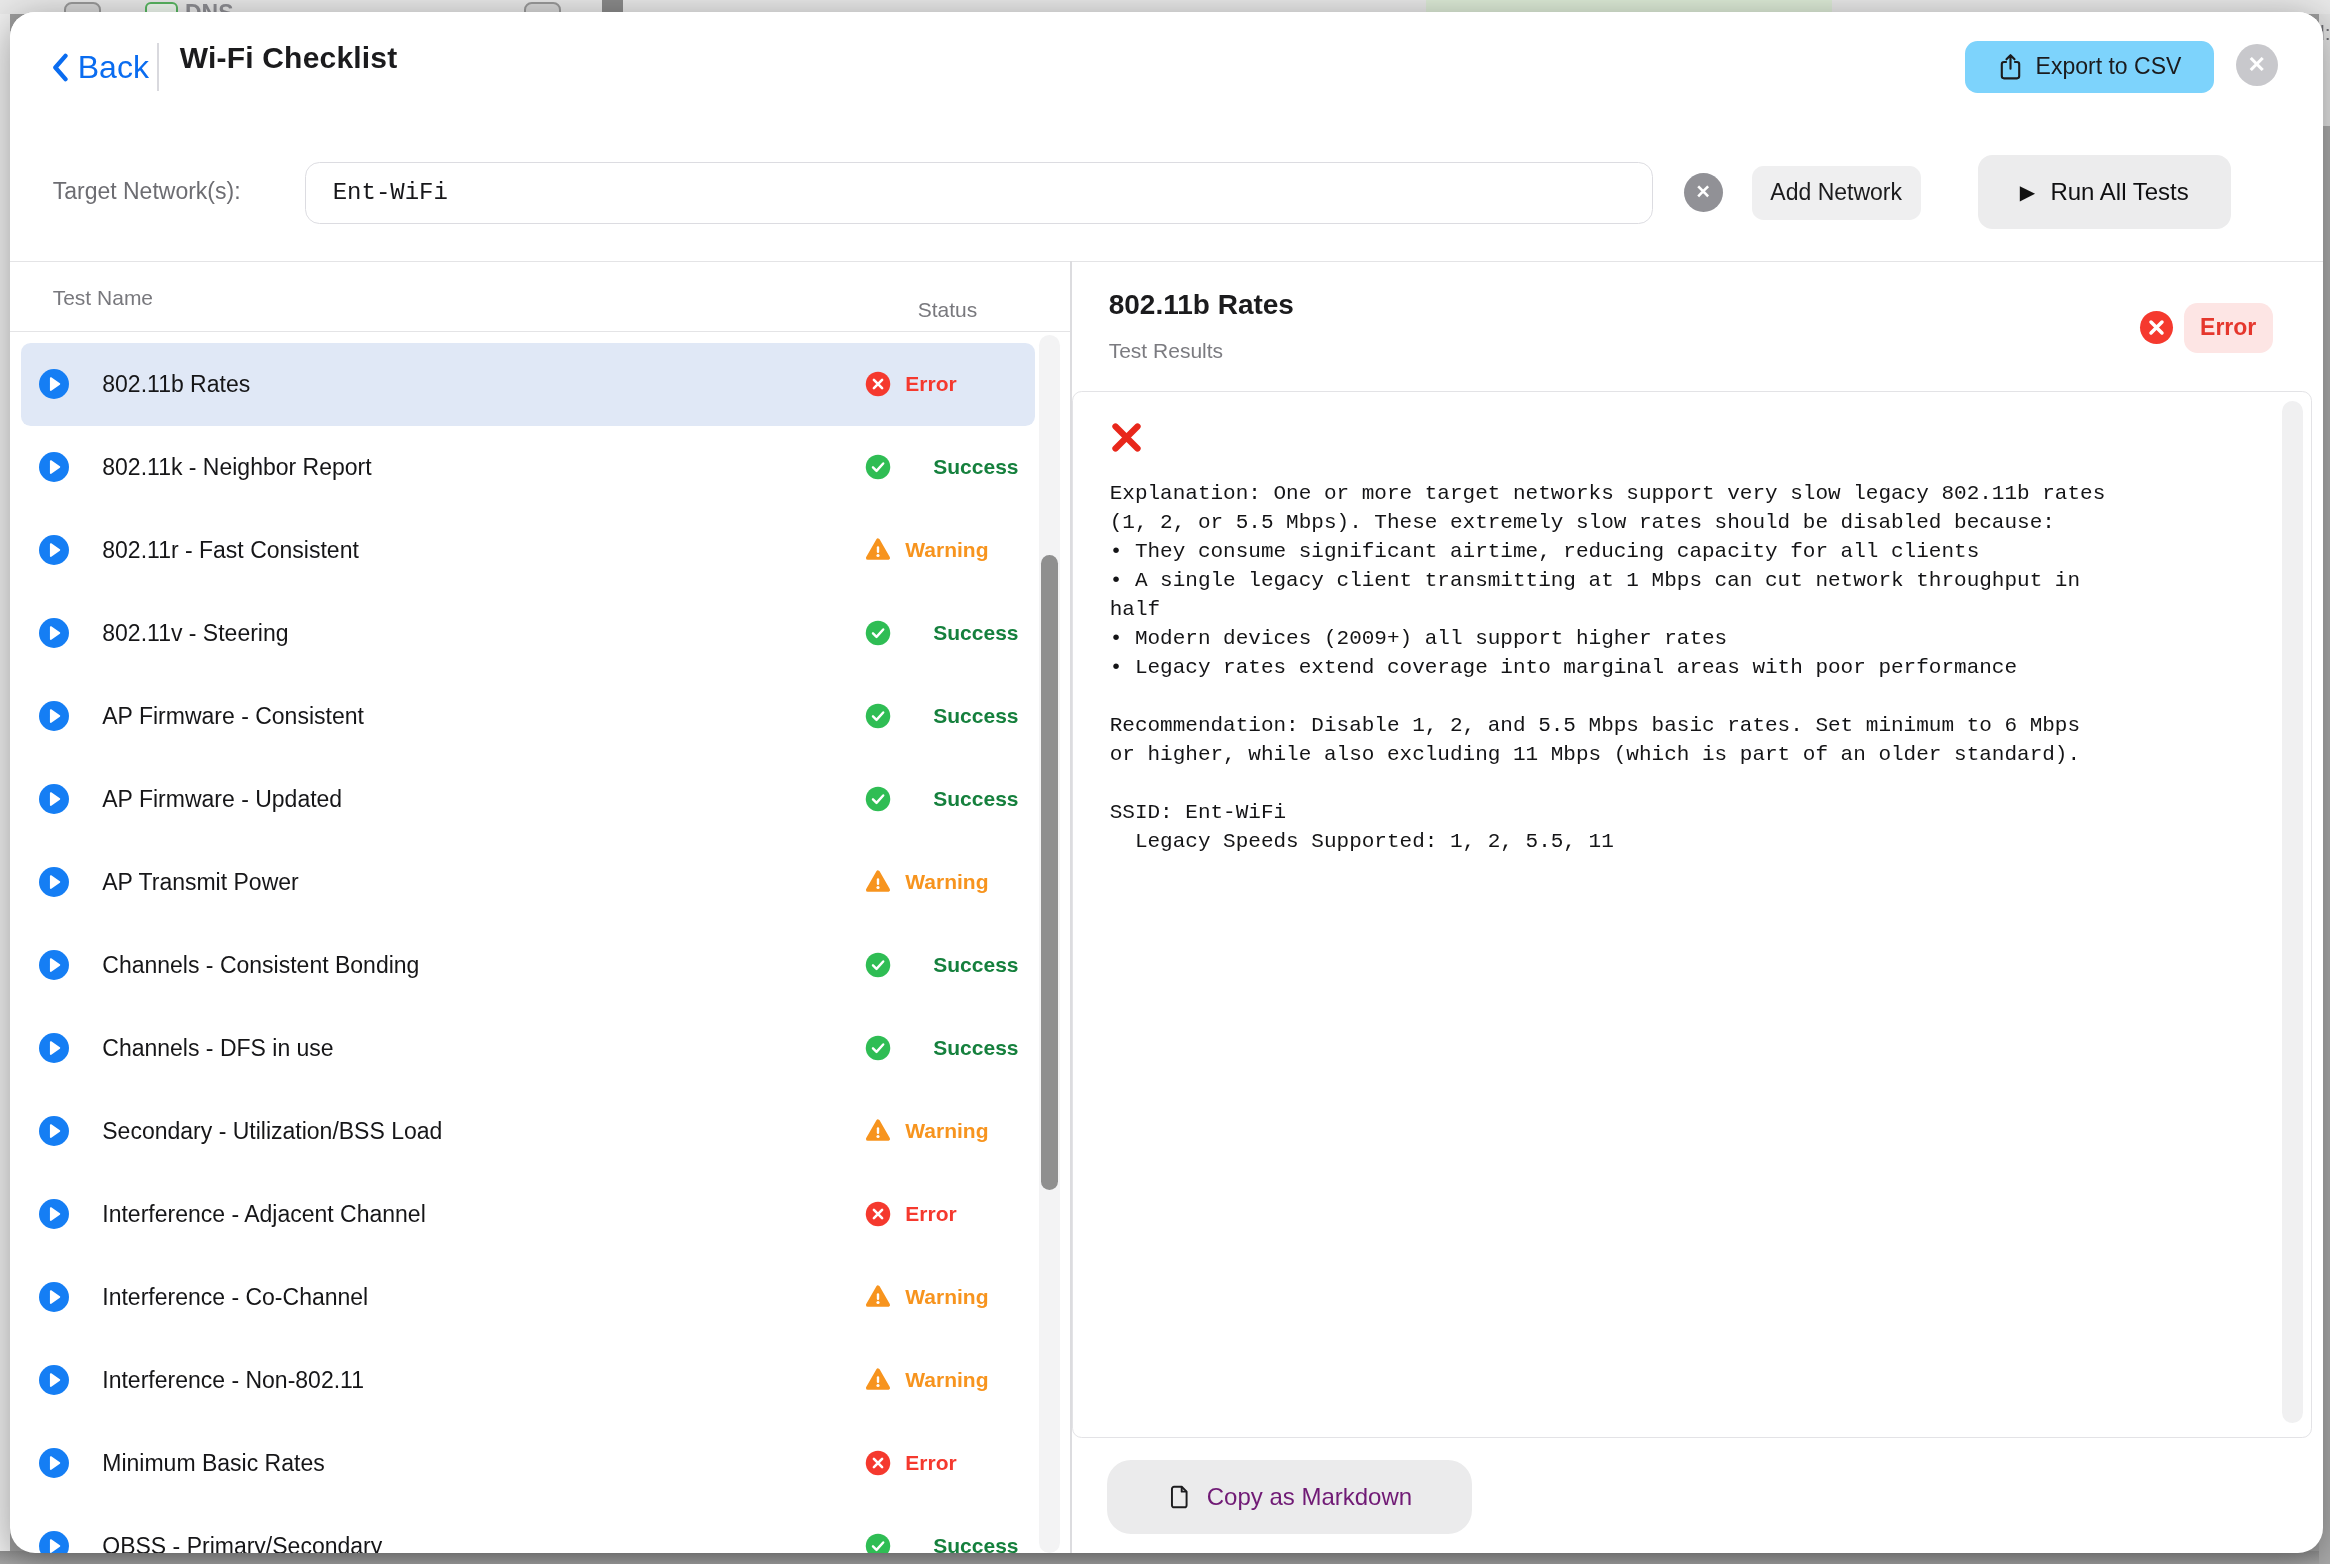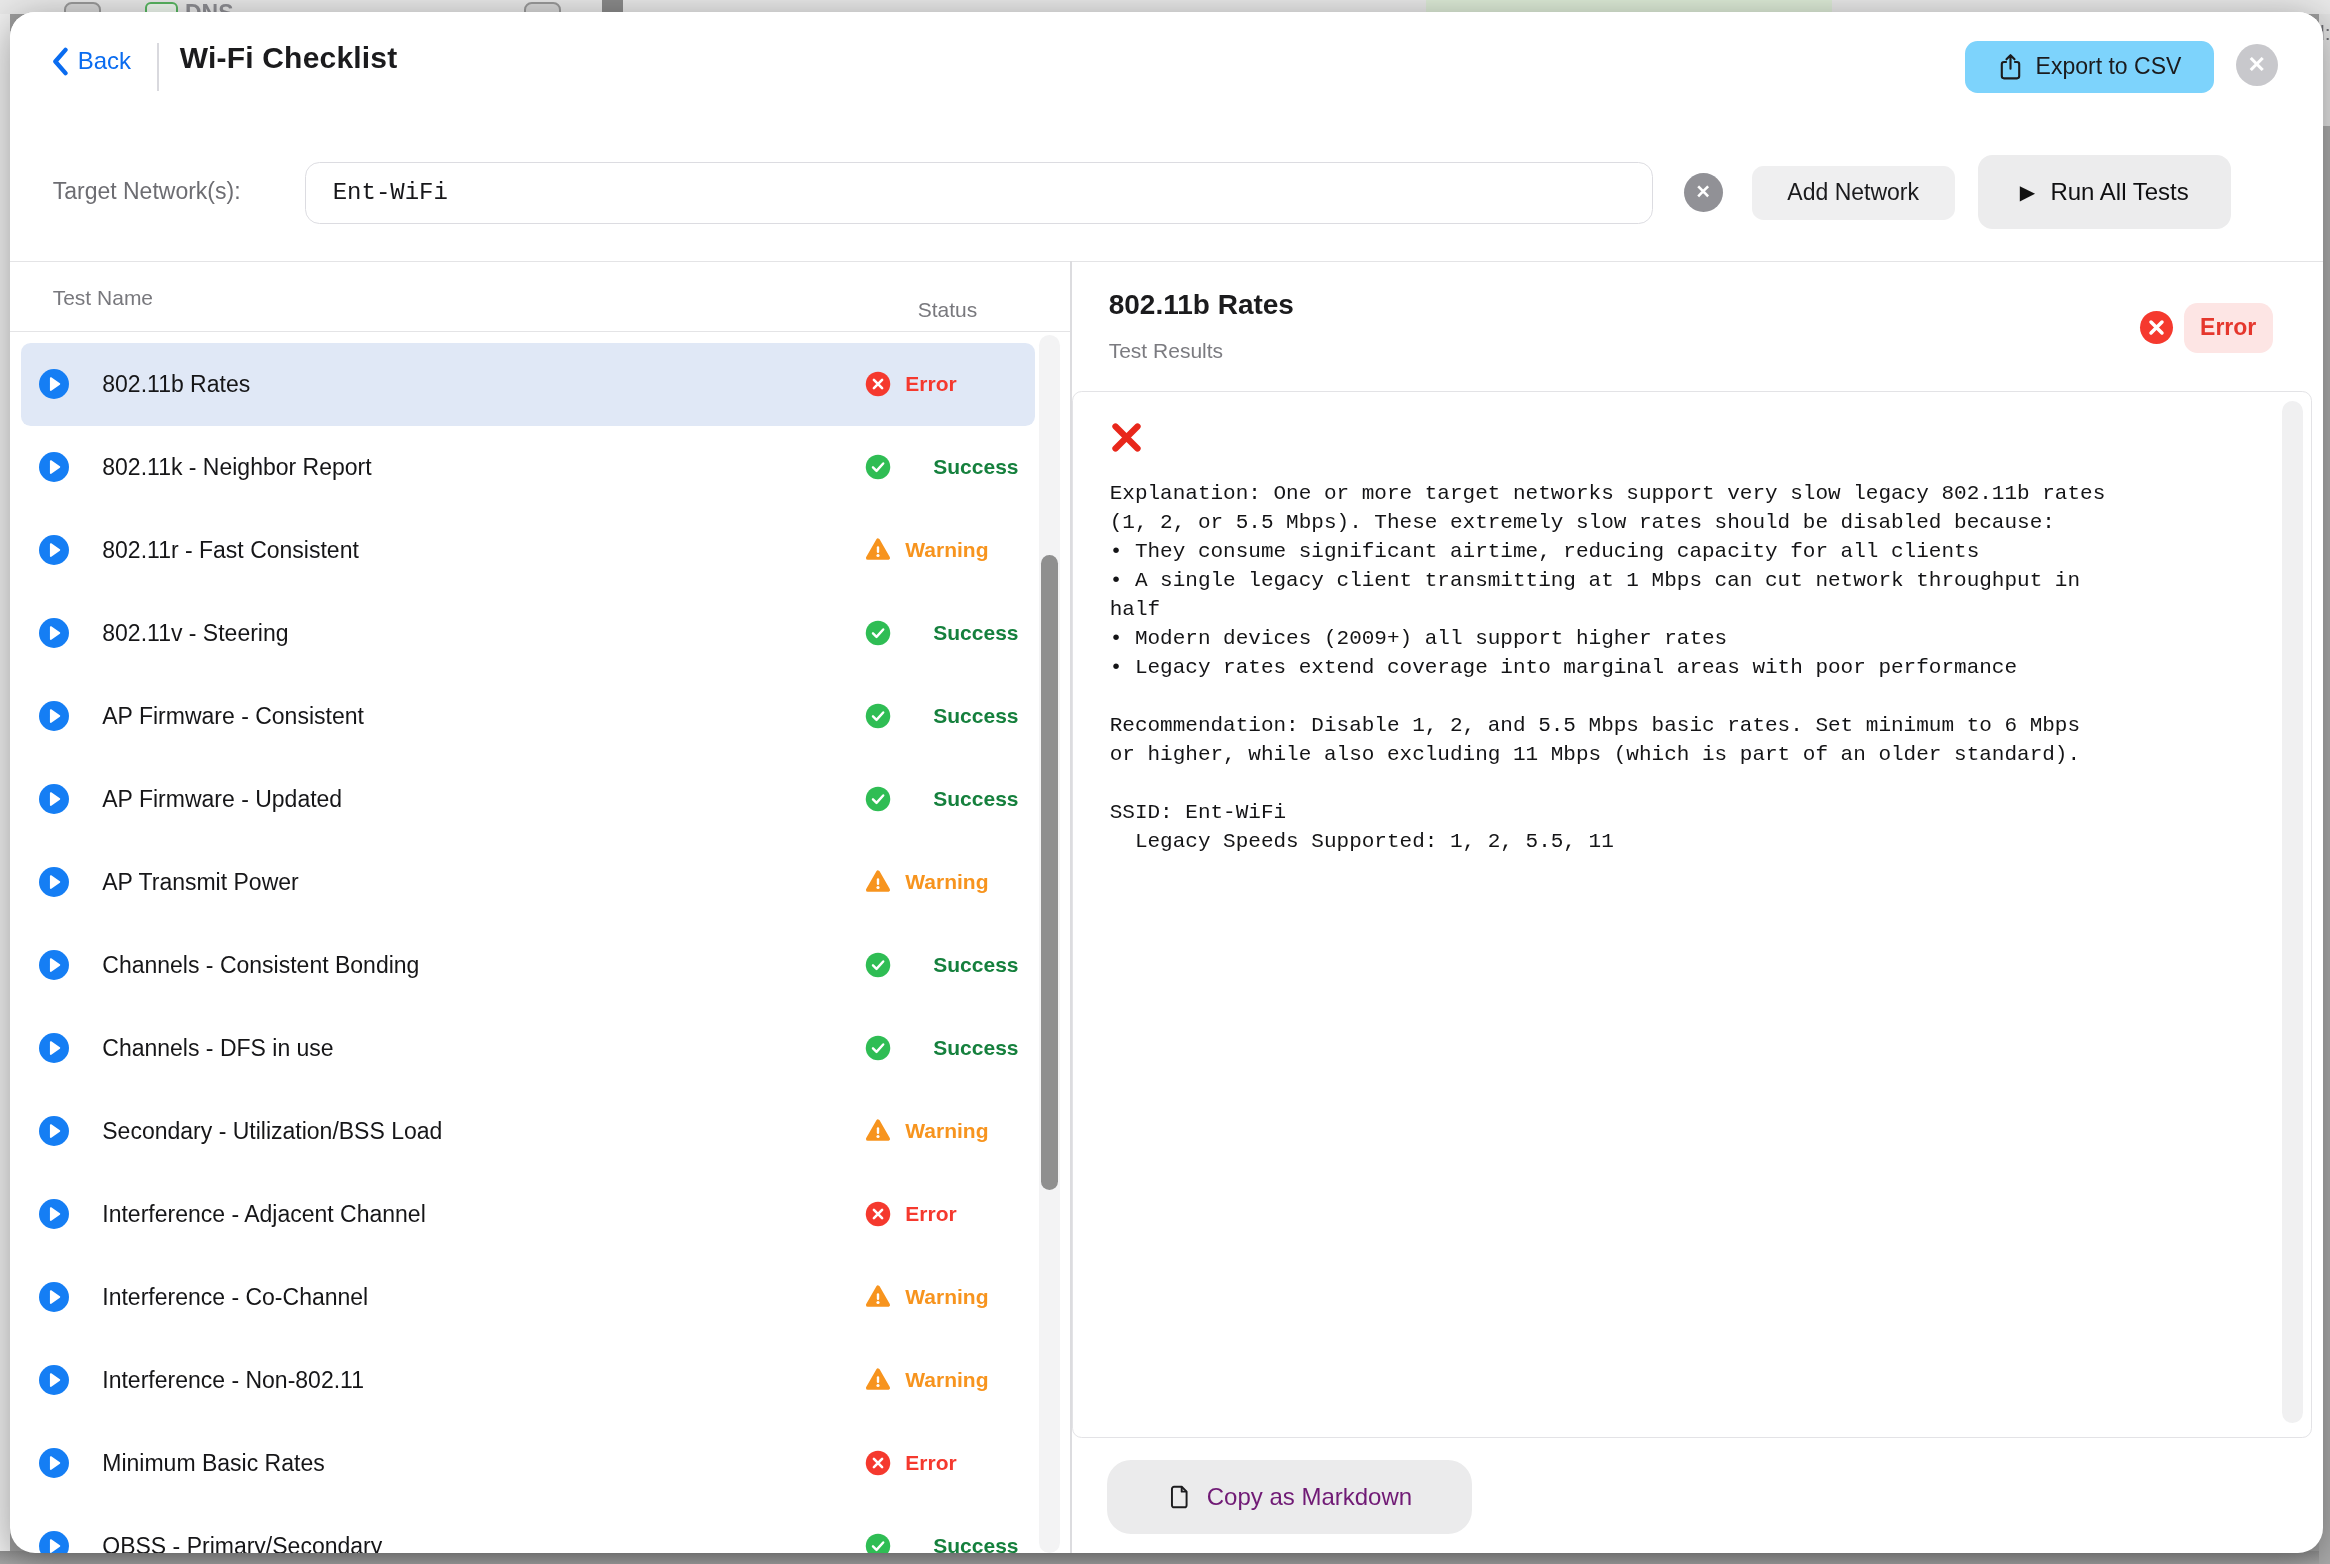--- a/index.html
+++ b/index.html
@@ -18,37 +18,37 @@
   #bg-edge-text{left:2313px;top:21px;color:#6f6f74;font-size:21px;}
   #bg-bottom{left:0;top:1551px;width:2331px;height:13.5px;background:linear-gradient(#8f8f8f,#a8a8a8);}
   #bg-left{left:0;top:13.5px;width:9.7px;height:1537px;background:#efefef;}
 
   
   #modal{left:9.7px;top:11.6px;width:2313px;height:1541px;background:#ffffff;
     border-radius:25px;box-shadow:0 7.7px 39px rgba(0,0,0,.35);overflow:hidden;}
 
   
   #hdr{left:0;top:0;width:2313px;height:111px;border-bottom:1px solid #ececee;background:#fff;}
-  #back-btn{left:41px;top:35px;height:42px;display:flex;align-items:flex-start;gap:9.7px;color:#0a6cf0;font-size:24px;cursor:pointer;}
+  #back-btn{left:41px;top:35px;height:42px;display:flex;align-items:center;gap:9.7px;color:#0a6cf0;font-size:32px;cursor:pointer;}
   #hdr-divider{left:147px;top:31px;width:1.9px;height:48px;background:#d9d9de;}
   #page-title{left:170px;top:29px;font-size:30px;font-weight:700;color:#1b1b1d;letter-spacing:0.2px;}
   #export-btn{left:1955px;top:29px;width:249px;height:52px;background:#7dd3fc;border-radius:12.6px;
     display:flex;align-items:center;justify-content:center;gap:11.6px;font-size:23px;color:#1b1b1d;font-weight:500;cursor:pointer;}
   #close-btn{left:2226px;top:32px;width:42px;height:42px;border-radius:50%;background:#c8c8cc;color:#ffffff;
     display:flex;align-items:center;justify-content:center;font-size:22px;font-weight:700;cursor:pointer;}
 
   
   #toolbar{left:0;top:111px;width:2313px;height:138px;border-bottom:1px solid #e4e4e6;background:#fff;}
   #target-label{left:43px;top:166px;font-size:23px;color:#6d6d72;}
   #network-input{left:295px;top:150px;width:1348px;height:62px;border:1.9px solid #dcdce1;border-radius:14.5px;
     background:#fff;box-sizing:border-box;font-family:"Liberation Mono","DejaVu Sans Mono",monospace;
     font-size:24px;color:#17171a;padding:12px 27px;outline:none;}
   #clear-btn{left:1674px;top:161px;width:39px;height:39px;border-radius:50%;background:#919196;color:#fff;
     display:flex;align-items:center;justify-content:center;font-size:18.3px;font-weight:700;cursor:pointer;}
-  #add-network-btn{left:1742px;top:154px;width:203px;height:54px;background:#efeff0;border-radius:11.6px;
+  #add-network-btn{left:1742px;top:154px;width:169px;height:54px;background:#efeff0;border-radius:11.6px;
     display:flex;align-items:center;justify-content:center;font-size:23px;color:#1b1b1d;cursor:pointer;}
   #run-all-btn{left:1968px;top:143px;width:253px;height:74px;background:#ececed;border-radius:14.5px;
     display:flex;align-items:center;justify-content:center;gap:15.4px;font-size:24px;color:#101012;font-weight:500;cursor:pointer;}
   #run-play-glyph{font-size:20px;color:#111;}
 
   
   #list-name-header{left:43px;top:274px;font-size:21px;color:#78787d;}
   #list-status-header{left:908px;top:274px;font-size:21px;color:#78787d;margin-top:12px;}
   #list-header-divider{left:0;top:319px;width:1060px;height:1px;background:#e4e4e6;}
   #test-list{left:0;top:331px;width:1060px;height:1210px;overflow:hidden;}

